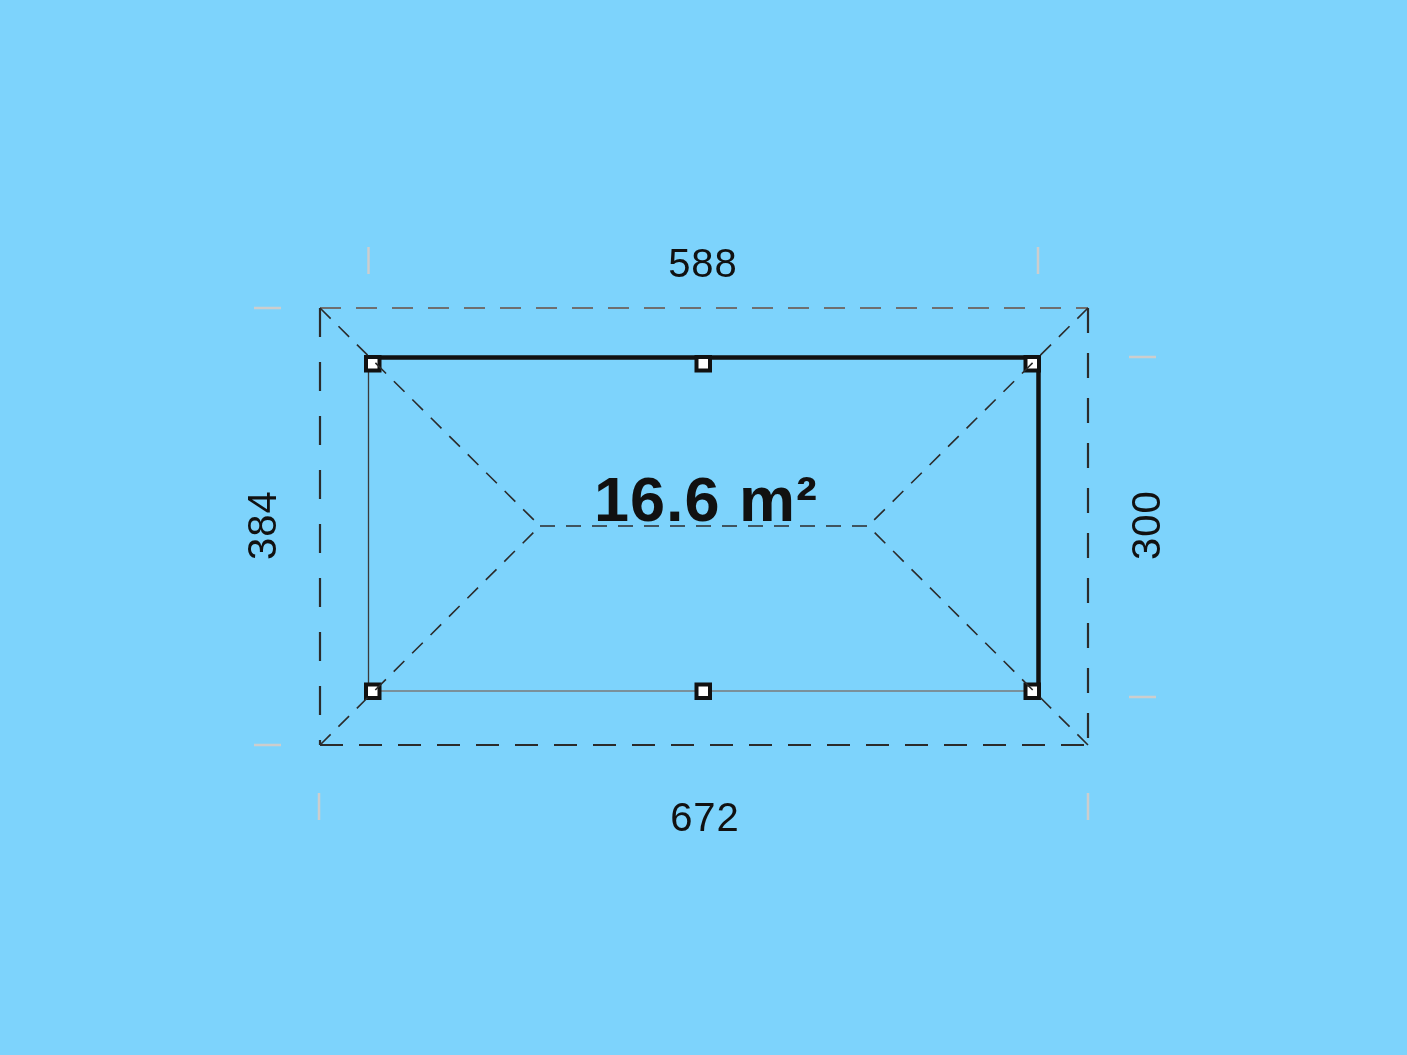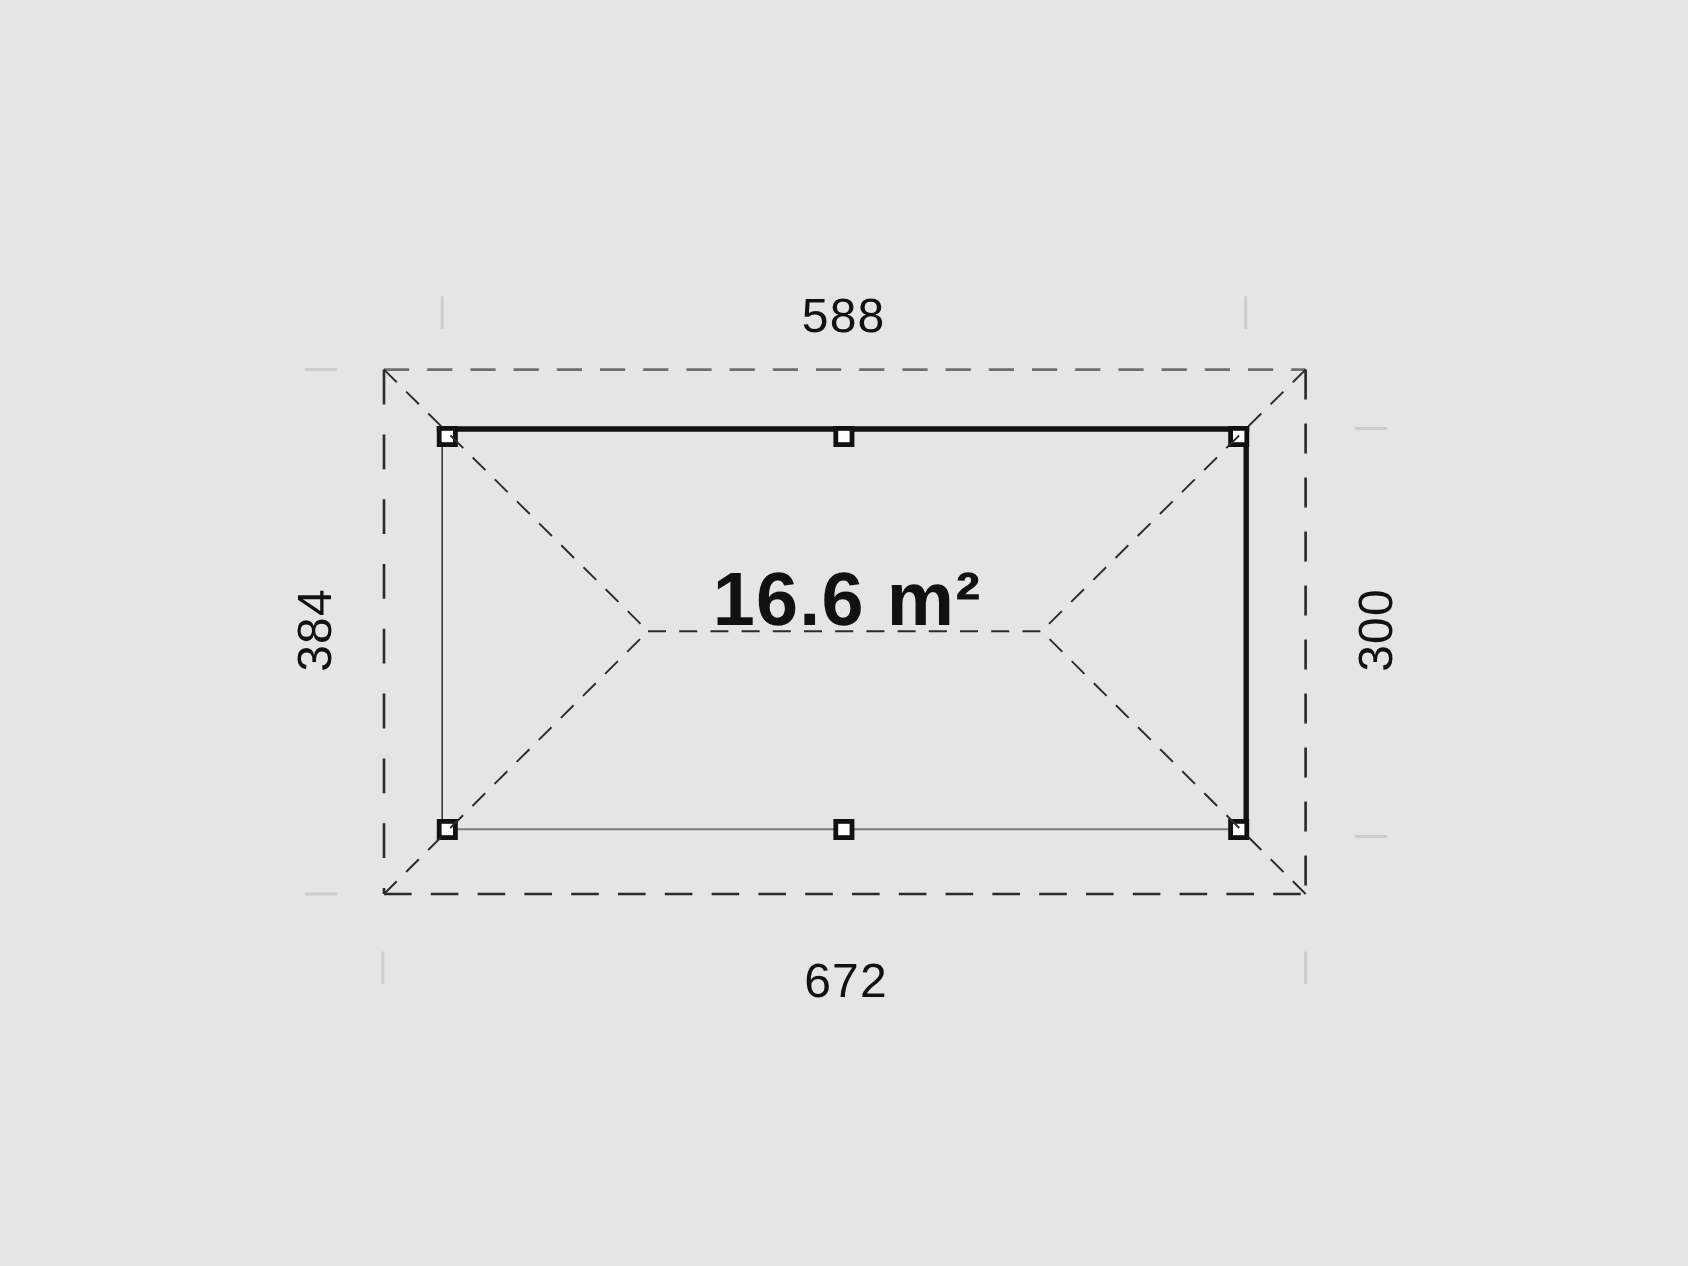--- a/index.html
+++ b/index.html
@@ -8,21 +8,21 @@
     background: #ffffff;
     width: 1407px;
     height: 1055px;
     overflow: hidden;
     font-family: "Liberation Sans", sans-serif;
   }
   .canvas {
     position: relative;
     width: 1407px;
     height: 1055px;
-    background: #e5e5e5;
+    background: #7dd3fc;
   }
   svg { display: block; }
   text {
     fill: #111111;
     font-family: "Liberation Sans", "DejaVu Sans", sans-serif;
   }
   .dim-text   { font-size: 40px; font-weight: 500; letter-spacing: 1px; }
   .area-text  { font-size: 63px; font-weight: 700; letter-spacing: 1px; }
 </style>
 </head>

